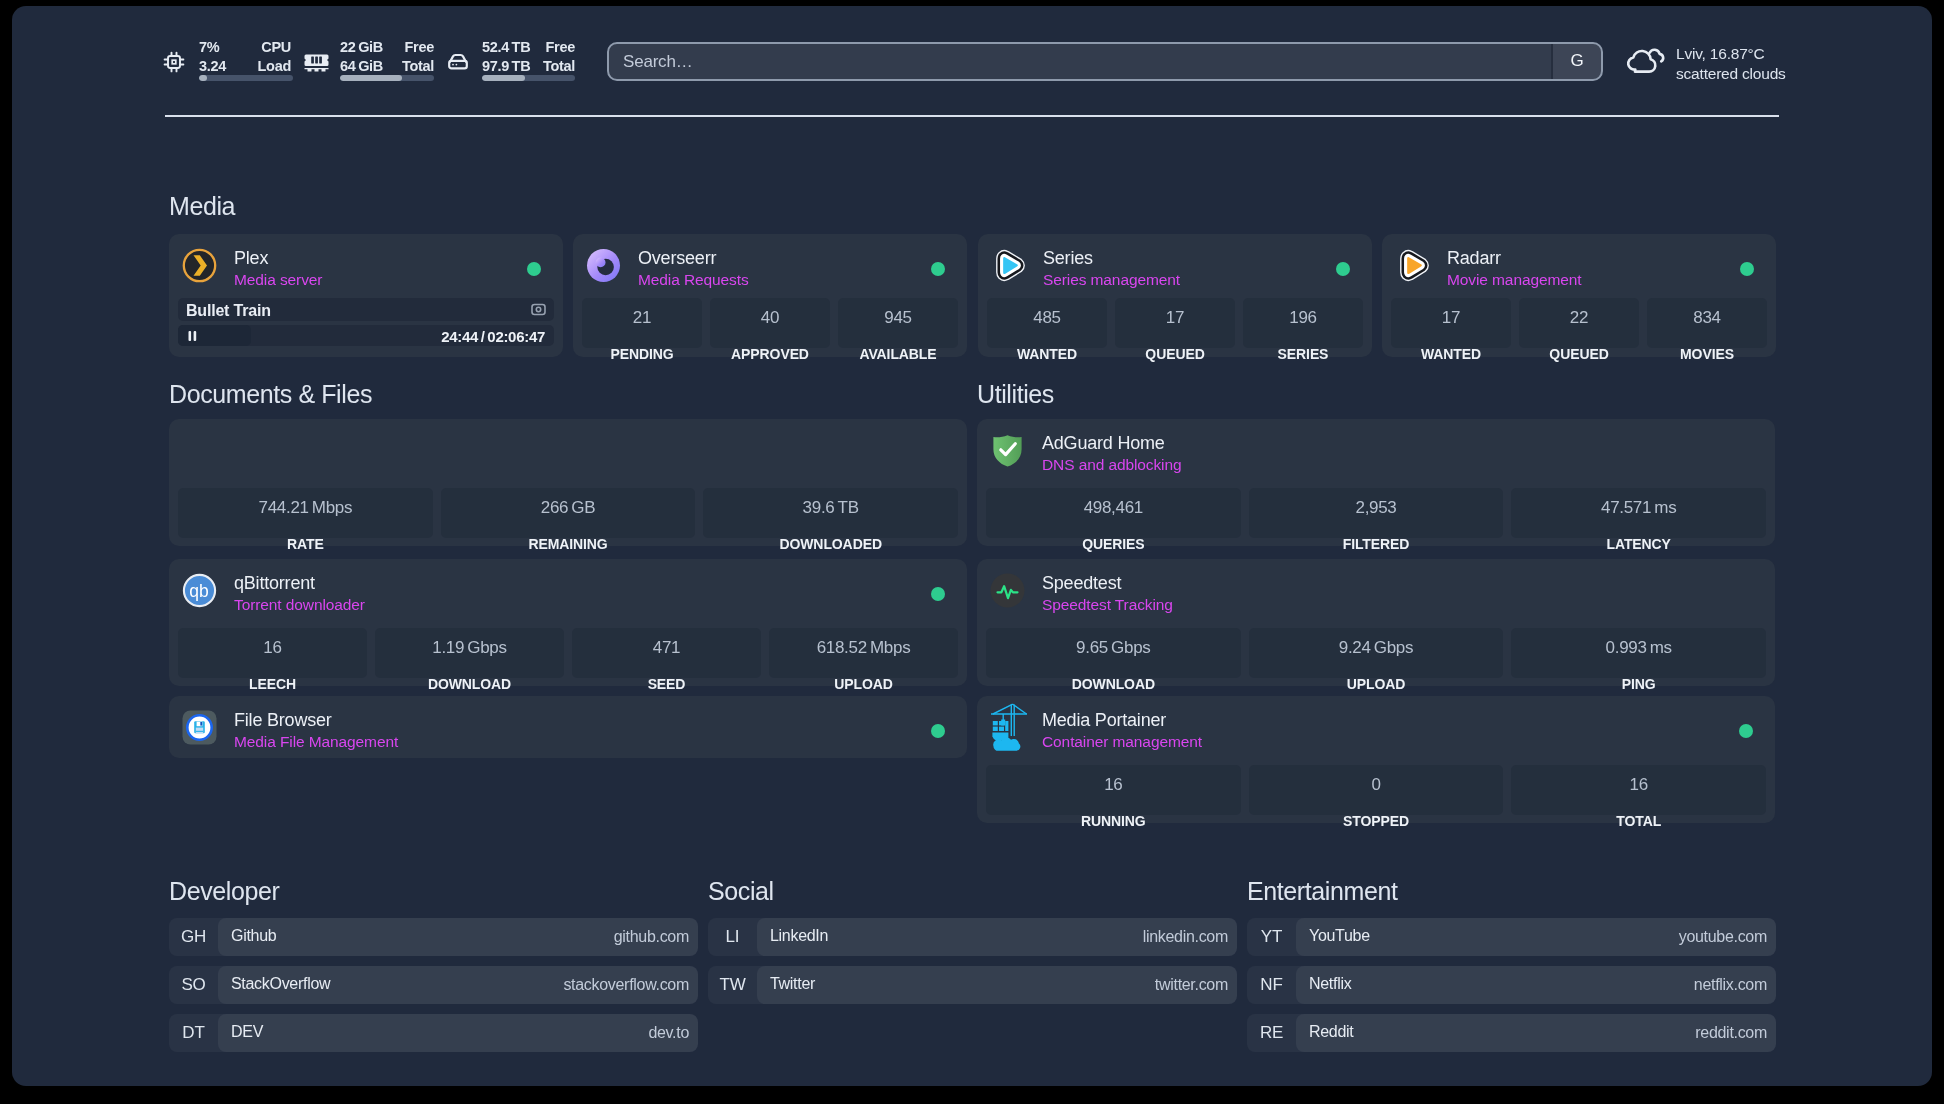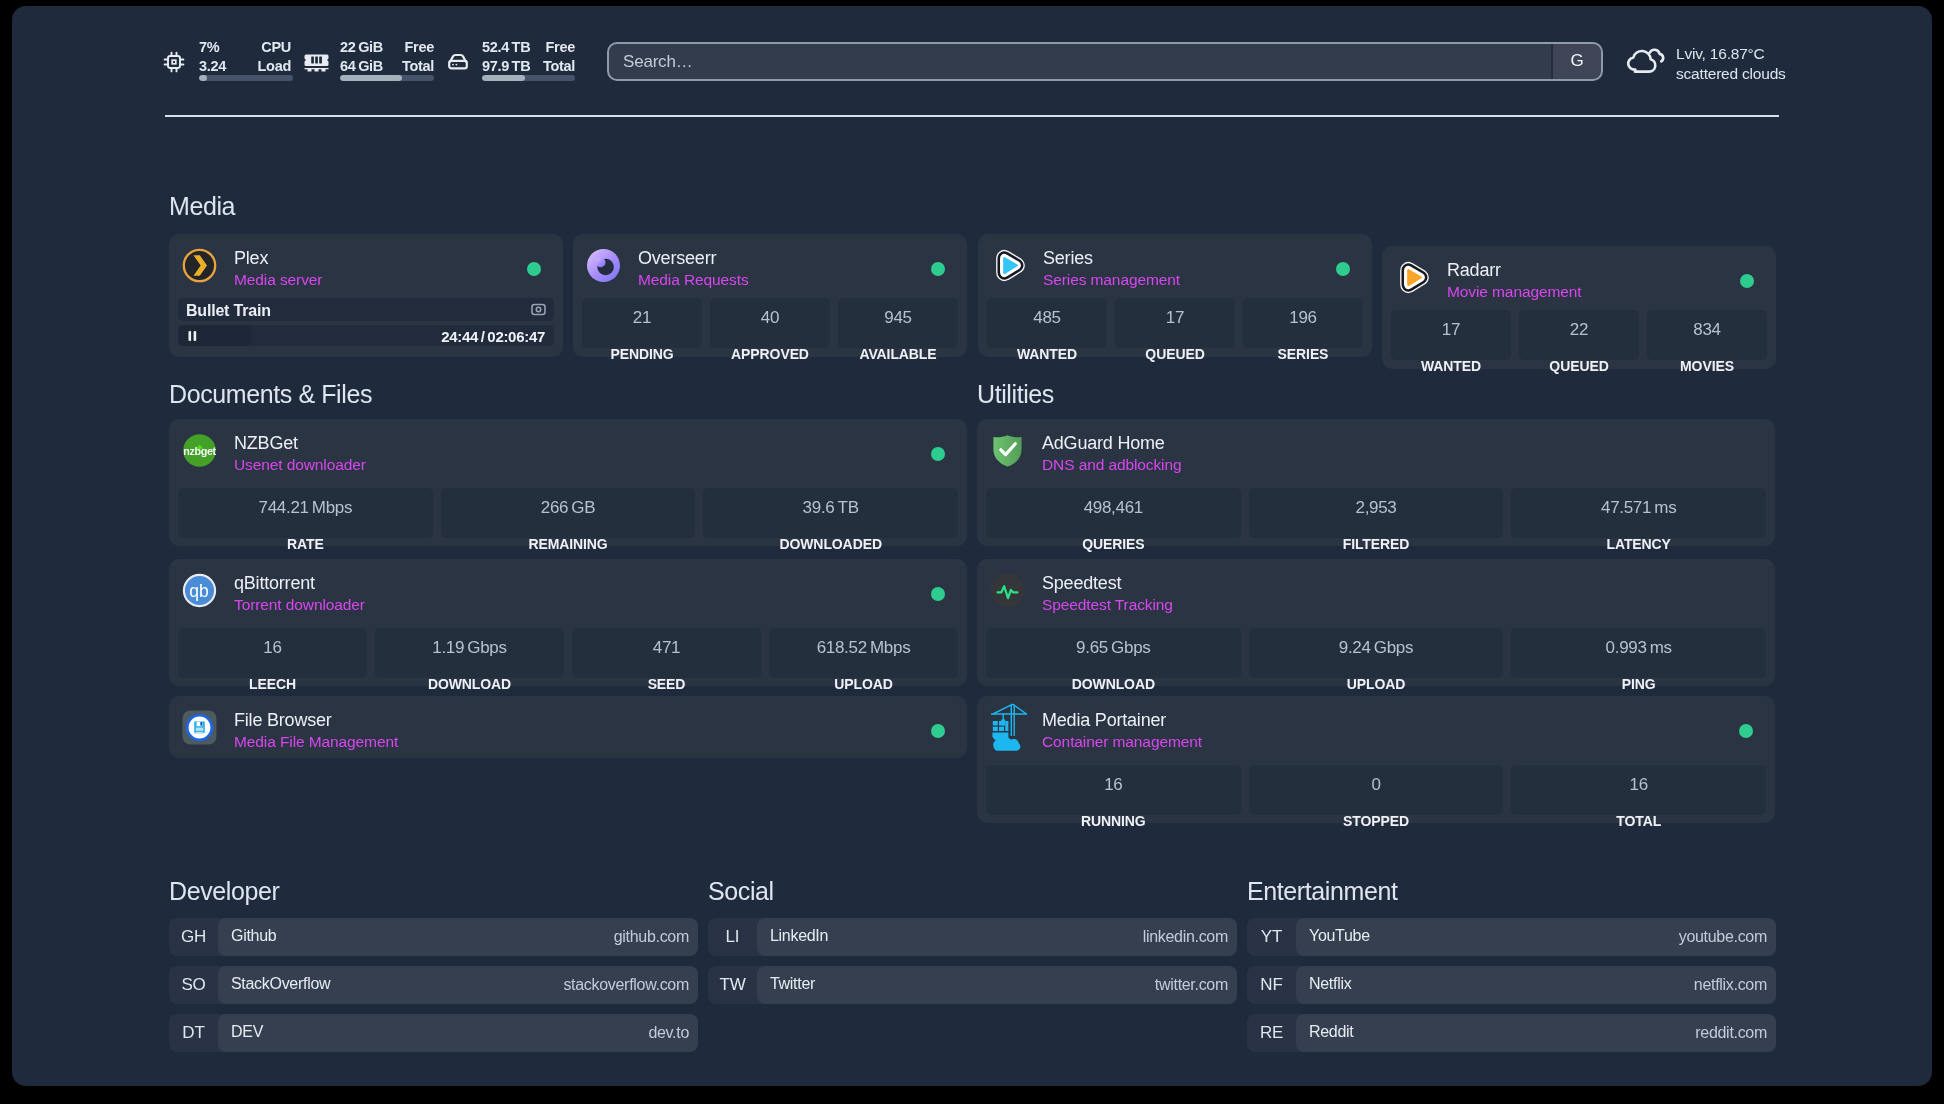--- a/index.html
+++ b/index.html
@@ -220,21 +220,21 @@
           <div class="v">17</div>
           <div class="k">QUEUED</div>
         </div>
       <div class="wbox">
           <div class="v">196</div>
           <div class="k">SERIES</div>
         </div>
     </div>
   </div>
 
-  <div class="card" style="left:1370px;top:240px;width:394px;height:123px">
+  <div class="card" style="left:1370px;top:228px;width:394px;height:123px">
     <div class="chead">
       <svg class="cicon" viewBox="0 0 35 35">
         <path d="M11.5 8.2 Q12.9 6.9 14.7 7.8 L27.2 15.2 Q29.6 17.4 27.2 19.6 L14.7 27.2 Q12.9 28.1 11.5 26.8 Q10.6 25.9 10.6 24.3 V10.7 Q10.6 9.1 11.5 8.2 Z" fill="none" stroke="#eef1f6" stroke-width="11" stroke-linejoin="round"></path>
         <path d="M11.5 8.2 Q12.9 6.9 14.7 7.8 L27.2 15.2 Q29.6 17.4 27.2 19.6 L14.7 27.2 Q12.9 28.1 11.5 26.8 Q10.6 25.9 10.6 24.3 V10.7 Q10.6 9.1 11.5 8.2 Z" fill="none" stroke="#16181d" stroke-width="8.2" stroke-linejoin="round"></path>
         <path d="M11.5 8.2 Q12.9 6.9 14.7 7.8 L27.2 15.2 Q29.6 17.4 27.2 19.6 L14.7 27.2 Q12.9 28.1 11.5 26.8 Q10.6 25.9 10.6 24.3 V10.7 Q10.6 9.1 11.5 8.2 Z" fill="#f8a529" stroke="#ffffff" stroke-width="3.1" stroke-linejoin="round"></path>
       </svg>
       <div class="ct">
           <div class="t1">Radarr</div>
           <div class="t2">Movie management</div>
         </div>
@@ -253,32 +253,20 @@
           <div class="v">834</div>
           <div class="k">MOVIES</div>
         </div>
     </div>
   </div>
 
   <div class="h2" style="left:157px;top:374px">Documents &amp; Files</div>
   <div class="h2" style="left:965px;top:374px">Utilities</div>
 
   <div class="card" style="left:157px;top:413px;width:798px;height:127px">
-    <div class="chead">
-      <svg class="cicon" viewBox="0 0 35 35">
-        <circle cx="17.5" cy="17.5" r="16.3" fill="#44a026"></circle>
-        <path d="M14.5 15.5 l3.2 -4 3.4 4.4 -2.4 -0.3 -1.2 1.4 z" fill="#4ee11c"></path>
-        <text x="17.5" y="21.8" font-size="10.8" font-weight="bold" letter-spacing="-0.4" fill="#f4f6f9" text-anchor="middle" font-family="Liberation Sans">nzbget</text>
-      </svg>
-      <div class="ct">
-          <div class="t1">NZBGet</div>
-          <div class="t2">Usenet downloader</div>
-        </div>
-      <div class="dot"></div>
-    </div>
     <div class="wrow">
       <div class="wbox">
           <div class="v">744.21 Mbps</div>
           <div class="k">RATE</div>
         </div>
       <div class="wbox">
           <div class="v">266 GB</div>
           <div class="k">REMAINING</div>
         </div>
       <div class="wbox">

